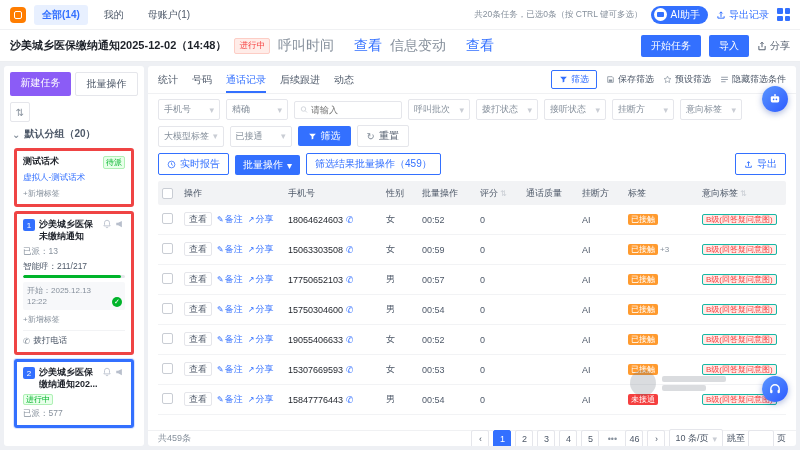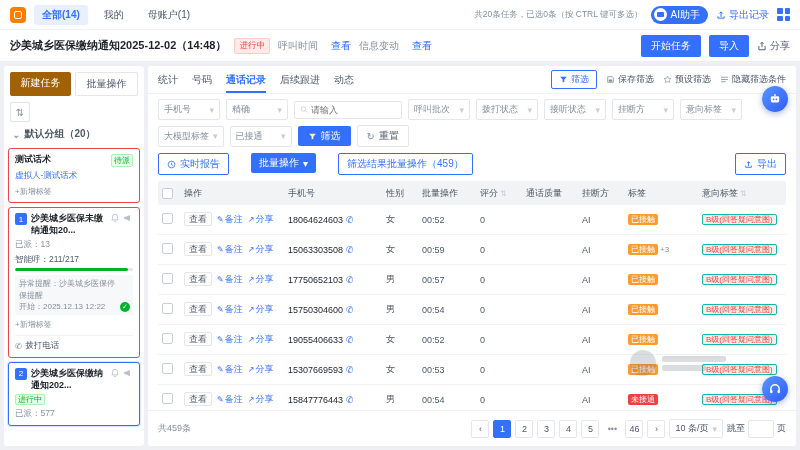--- a/index.html
+++ b/index.html
@@ -18,78 +18,78 @@
   .ai-avatar{width:13px;height:13px;border-radius:50%;background:#fff;display:flex;align-items:center;justify-content:center}
   .ai-avatar i{width:7px;height:5px;background:#3370ff;border-radius:1px;display:block}
   .export-link{color:#3370ff;display:flex;gap:3px;align-items:center;white-space:nowrap}
   .grid-icon{width:13px;height:13px;display:grid;grid-template-columns:1fr 1fr;grid-template-rows:1fr 1fr;gap:2px}
   .grid-icon i{background:#3370ff;border-radius:1px}
 
   
   .taskbar{height:32px;background:#fff;display:flex;align-items:center;padding:0 10px;gap:8px;border-bottom:1px solid #eceef1}
   .task-title{font-weight:bold;font-size:11px;white-space:nowrap}
   .status-badge{background:#ffece8;color:#f53f3f;border:1px solid #fdcdc5;border-radius:2px;padding:1px 4px;font-size:8.5px;white-space:nowrap}
-  .meta{color:#86909c;font-size:10px;display:flex;gap:13px;white-space:nowrap}
+  .meta{color:#86909c;font-size:14px;display:flex;gap:20px;white-space:nowrap}
   .meta .lk{color:#3370ff}
   .tb-right{margin-left:auto;display:flex;align-items:center;gap:8px}
   .btn-sm-primary{background:#3370ff;color:#fff;border-radius:2px;padding:4px 10px;white-space:nowrap;cursor:pointer}
   .share-btn{color:#4e5969;display:flex;gap:3px;align-items:center;cursor:pointer}
 
   
   .content{display:flex;height:388px}
   .sidebar{width:140px;background:#fff;margin:4px 2px 4px 4px;border-radius:3px;display:flex;flex-direction:column;overflow:hidden}
   .main{flex:1;background:#fff;margin:4px 4px 4px 2px;border-radius:3px;display:flex;flex-direction:column;overflow:hidden;position:relative;min-width:0}
 
   
   .sb-btns{display:flex;gap:4px;padding:6px 6px 0}
-  .sb-btn-primary{flex:1;background:#a16207;color:#fff;border-radius:2px;text-align:center;padding:4px 0;cursor:pointer}
+  .sb-btn-primary{flex:1;background:#8b5cf6;color:#fff;border-radius:2px;text-align:center;padding:4px 0;cursor:pointer}
   .sb-btn{flex:1;border:1px solid #e5e6eb;border-radius:2px;text-align:center;padding:4px 0;color:#4e5969;cursor:pointer}
   .sb-search{margin:6px 6px 2px;display:flex;gap:4px;align-items:center}
   .search-box{flex:1;display:flex;align-items:center;gap:3px;border:1px solid #e5e6eb;border-radius:2px;padding:3px 5px;color:#c9cdd4}
   .filter-ic{width:20px;height:20px;border:1px solid #e5e6eb;border-radius:2px;display:flex;align-items:center;justify-content:center;color:#86909c;flex:none}
   .sb-group{display:flex;align-items:center;gap:4px;padding:3px 8px;color:#4e5969;font-weight:bold}
   .sb-scroll{flex:1;overflow:hidden}
-  .card{border:1px solid #ef4444;border-radius:3px;margin:4px 4px;padding:5px 6px;position:relative;background:#fff}
+  .card{border:3px solid #ef4444;border-radius:3px;margin:4px 10px;padding:5px 6px;position:relative;background:#fff}
   .card.selected{border-color:#3370ff;box-shadow:0 0 0 1px rgba(51,112,255,.18)}
   .card-head{display:flex;align-items:flex-start;gap:4px}
   .idx{background:#3370ff;color:#fff;border-radius:2px;min-width:12px;height:12px;font-size:8px;display:flex;align-items:center;justify-content:center;padding:0 2px;flex:none}
   .card-title{font-size:9px;font-weight:bold;line-height:1.3;flex:1;overflow:hidden;max-height:24px}
   .card-icons{display:flex;gap:3px;flex:none}
   .gtag{background:#e8ffea;color:#00b42a;border:1px solid #aff0b5;font-size:8px;padding:0 2px;border-radius:2px;white-space:nowrap;align-self:flex-start}
   .stat{color:#86909c;font-size:8.5px;margin-top:3px}
   .call-line{font-size:8.5px;color:#4e5969;margin-top:3px}
   .pbar{height:3px;background:#e5e6eb;border-radius:2px;margin-top:2px;overflow:hidden}
   .pbar i{display:block;height:100%;background:#00b42a;border-radius:2px}
   .notice{background:#f7f8fa;border-radius:2px;padding:3px 16px 3px 4px;margin-top:4px;font-size:8px;color:#86909c;position:relative;line-height:1.4}
   .notice .ok{position:absolute;right:3px;bottom:3px;width:10px;height:10px;border-radius:50%;background:#00b42a;color:#fff;font-size:7px;display:flex;align-items:center;justify-content:center}
   .addtag{color:#86909c;font-size:8px;margin-top:4px}
   .card-foot{border-top:1px solid #f2f3f5;margin-top:5px;padding-top:4px;color:#4e5969;font-size:8.5px;display:flex;align-items:center;gap:3px;cursor:pointer}
   .sb-foot{margin-top:auto;border-top:1px solid #f2f3f5;padding:7px 0;text-align:center;color:#3370ff;cursor:pointer}
 
   
   .tabs{display:flex;align-items:center;gap:14px;padding:0 10px;height:28px;border-bottom:1px solid #f0f1f3;flex:none}
   .tab{color:#4e5969;height:100%;display:flex;align-items:center;position:relative;cursor:pointer;white-space:nowrap}
-  .tab.active{color:#3370ff;font-weight:bold}
+  .tab.active{color:#3370ff;font-weight:normal}
   .tab.active::after{content:"";position:absolute;left:0;right:0;bottom:0;height:2px;background:#3370ff}
   .tabs-right{margin-left:auto;display:flex;gap:9px;align-items:center;color:#4e5969;font-size:9px}
   .filter-outline{border:1px solid #3370ff;color:#3370ff;border-radius:2px;padding:2px 7px;display:flex;gap:3px;align-items:center;cursor:pointer}
   .tab-link{display:flex;gap:3px;align-items:center;cursor:pointer;white-space:nowrap}
 
   
   .frow{display:flex;gap:6px;align-items:center;padding:5px 10px 0;flex:none}
   .contents{display:contents}
   .sel{display:flex;align-items:center;justify-content:space-between;border:1px solid #e5e6eb;border-radius:2px;padding:3px 5px;color:#86909c;font-size:9px;min-width:62px;gap:4px;background:#fff;cursor:pointer;white-space:nowrap}
   .sel .caret{color:#c9cdd4}
   .inp{display:flex;align-items:center;gap:3px;border:1px solid #e5e6eb;border-radius:2px;padding:3px 5px;width:108px;color:#c9cdd4;background:#fff}
   .inp input{border:none;outline:none;width:100%;font-size:9px;color:#1d2129;font-family:inherit}
   .btn-filter{background:#3370ff;color:#fff;border-radius:2px;padding:3px 10px;display:flex;gap:4px;align-items:center;cursor:pointer}
   .btn-reset{border:1px solid #e5e6eb;color:#4e5969;border-radius:2px;padding:3px 9px;display:flex;gap:4px;align-items:center;background:#fff;cursor:pointer}
 
   
-  .actions{display:flex;gap:22px;align-items:flex-start;padding:6px 10px;flex:none}
+  .actions{display:flex;gap:6px;align-items:flex-end;padding:6px 10px;flex:none}
   .btn-outline-blue{border:1px solid #3370ff;color:#3370ff;border-radius:2px;padding:3px 8px;display:flex;gap:4px;align-items:center;background:#fff;cursor:pointer;white-space:nowrap}
   .btn-batch{background:#3370ff;color:#fff;border-radius:2px;padding:3px 8px;display:flex;gap:4px;align-items:center;cursor:pointer;white-space:nowrap}
   .ml-auto{margin-left:auto}
 
   
   .table{flex:1;overflow:hidden;padding:0 10px;position:relative;min-height:0}
   .grid-cols{display:grid;grid-template-columns:22px 100px 94px 32px 54px 42px 52px 42px 70px minmax(0,1fr);column-gap:4px;align-items:center}
   .thead{background:#f2f3f5;border-radius:2px;color:#4e5969;height:24px;font-size:9px}
   .th{display:flex;align-items:center;gap:2px;white-space:nowrap}
   .sort{color:#c9cdd4;font-size:8px}
@@ -100,21 +100,21 @@
   .lnk .ic{font-style:normal;margin-right:1px;font-size:8px}
   .c-phone{color:#1d2129;white-space:nowrap}
   .pic{color:#3370ff;font-style:normal;margin-left:3px;cursor:pointer}
   .tagb{border-radius:2px;padding:1px 3px;font-size:8px;color:#fff;white-space:nowrap}
   .tagb.orange{background:#ff9a2e}
   .tagb.red{background:#f53f3f}
   .extra{color:#86909c;font-size:8px;margin-left:2px}
   .intent{background:#ffece8;border:1px solid #14b8a6;color:#f53f3f;font-size:8px;padding:0 3px;border-radius:2px;white-space:nowrap}
 
   
-  .pagination{height:36px;display:flex;align-items:center;gap:4px;padding:0 10px;border-top:1px solid #f0f1f3;flex:none;font-size:9px}
+  .pagination{height:16px;display:flex;align-items:center;gap:4px;padding:0 10px;border-top:1px solid #f0f1f3;flex:none;font-size:9px}
   .total{color:#86909c;margin-right:auto}
   .page{min-width:18px;height:18px;border:1px solid #e5e6eb;border-radius:2px;display:flex;align-items:center;justify-content:center;color:#4e5969;padding:0 3px;cursor:pointer;background:#fff}
   .page.cur{background:#3370ff;border-color:#3370ff;color:#fff}
   .page.dots{border:none;background:none;color:#86909c}
   .perpage{display:flex;align-items:center;gap:4px;border:1px solid #e5e6eb;border-radius:2px;padding:2px 5px;color:#4e5969;cursor:pointer;background:#fff}
   .jump{display:flex;align-items:center;gap:3px;color:#4e5969}
   .jump input{width:26px;height:18px;border:1px solid #e5e6eb;border-radius:2px;outline:none;text-align:center;font-family:inherit}
 
   
   .float{position:absolute;right:8px;width:26px;height:26px;border-radius:50%;background:linear-gradient(135deg,#5a96ff,#2e5bff);box-shadow:0 2px 6px rgba(30,60,160,.35);display:flex;align-items:center;justify-content:center;cursor:pointer;z-index:5}
@@ -218,21 +218,20 @@
                 <path d="M2 6v4h3l6 3V3L5 6H2z" fill="#b8bfcc"></path>
               </svg>
           </span>
         </div>
         <div class="stat">已派：13</div>
         <div class="call-line">智能呼：211/217</div>
         <div class="pbar">
             <i style="width:96%"></i>
           </div>
         <div class="notice">
-          <div>异常提醒：沙美城乡医保停保提醒</div>
           <div>开始：2025.12.13 12:22</div>
           <span class="ok">✓</span>
         </div>
         <div class="addtag">+新增标签</div>
         <div class="card-foot">
           <span style="color:#86909c">✆</span>
           <span>拨打电话</span>
         </div>
       </div>
 

